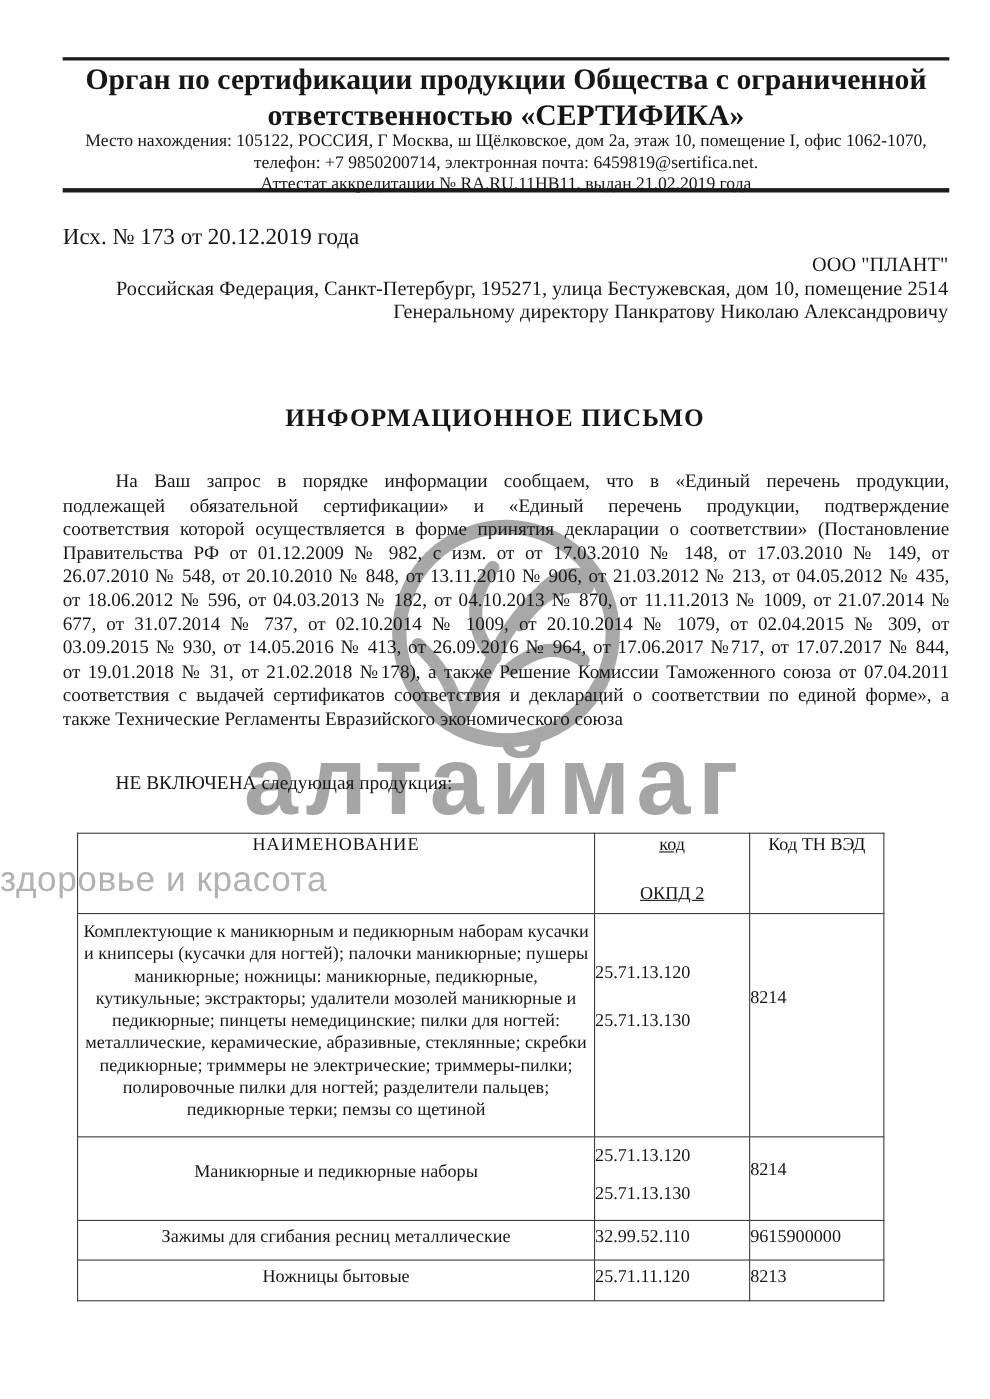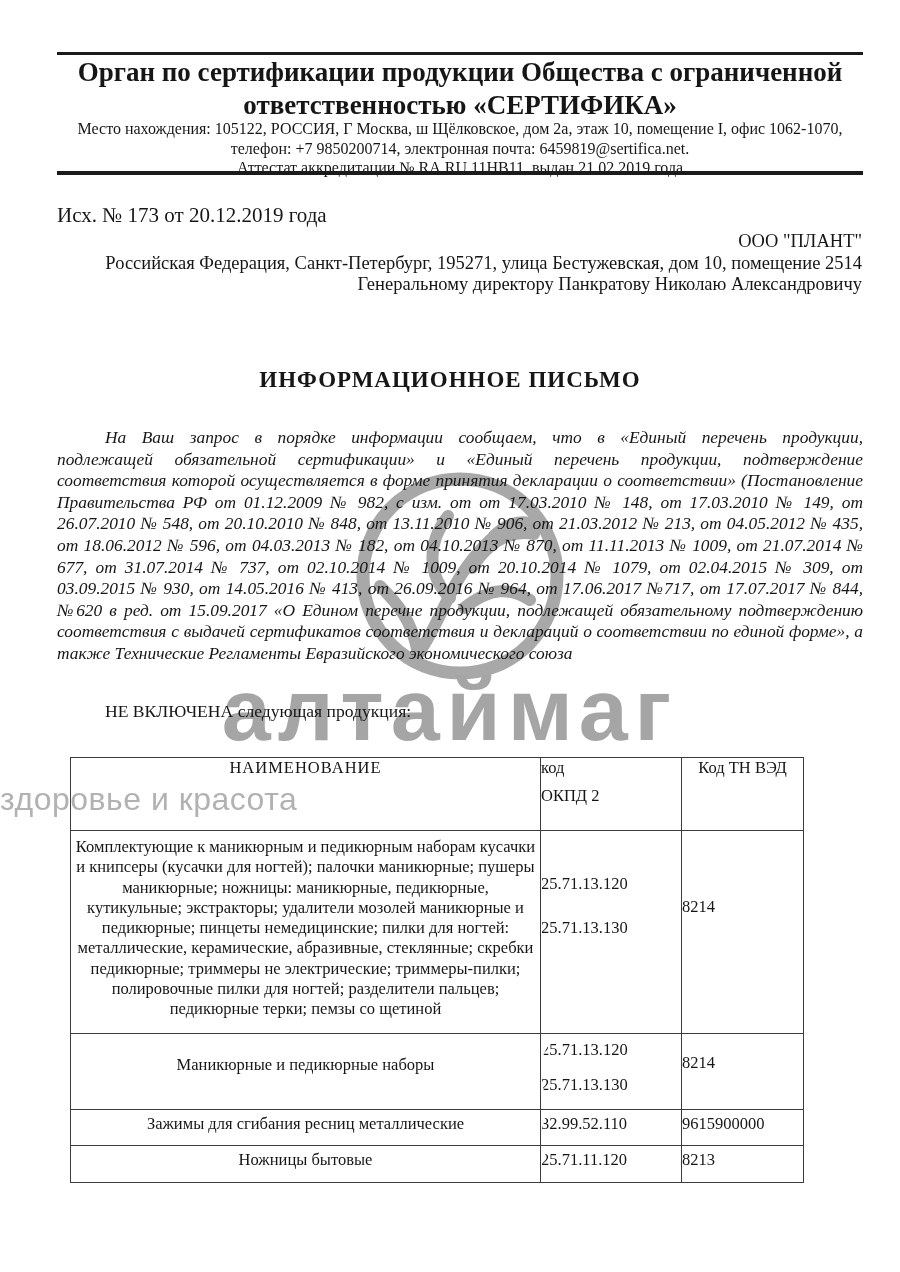--- a/index.html
+++ b/index.html
@@ -46,45 +46,45 @@
   }
 
   
   .doc-title{
     position:absolute;left:0;top:367px;width:900px;text-align:center;
     font-weight:bold;font-size:23px;letter-spacing:1px;
   }
 
   
   .body-par{position:absolute;left:57px;top:427px;width:806px;font-size:17.4px;line-height:21.6px;}
-  .body-line{text-align:justify;text-align-last:justify;white-space:normal;font-style:italic;}
+  .body-line{text-align:justify;text-align-last:justify;white-space:normal;}
   .body-line.first{text-indent:48px;}
   .body-line.last{text-align-last:left;}
   .not-included{position:absolute;left:105px;top:701px;font-size:17.6px;}
 
   
   table.products{
     position:absolute;left:70px;top:757px;width:733px;
     border-collapse:collapse;table-layout:fixed;
     font-size:16.5px;line-height:20.3px;color:#161616;
   }
   .products td,.products th{border:1.6px solid #3c3c3c;vertical-align:top;padding:0;font-weight:normal;overflow:hidden;}
   .products tr.hdr{height:73px;padding-left:16px;}
   .products tr.r0{height:203px;}
   .products tr.r1{height:76px;}
   .products tr.r2{height:36px;}
   .products tr.r3{height:37px;}
 
   .th-name{font-weight:bold;text-align:center;padding-top:18px;letter-spacing:1px;}
-  .th-code{text-align:left;padding:5px 2px 0 3px;}
-  .th-code .l2{margin-top:8px;}
+  .th-code{text-align:center;padding:5px 2px 0 3px;text-decoration:underline;}
+  .th-code .l2{margin-top:24px;}
   .th-tnved{text-align:center;padding-top:23px;}
 
   .c-name{text-align:center;}
-  .c-code{text-align:left;padding-left:3px;border-radius:30px;}
+  .c-code{text-align:left;padding-left:3px;}
   .c-tnved{text-align:left;padding-left:7px;}
 
   tr.r0 .c-name{padding-top:6px;}
   tr.r0 .c-code{padding-top:43px;}
   tr.r0 .code2{margin-top:24px;}
   tr.r0 .c-tnved{padding-top:66px;}
 
   tr.r1 .c-name{padding-top:21px;}
   tr.r1 .c-code{padding-top:6px;}
   tr.r1 .code2{margin-top:15px;}
@@ -144,21 +144,21 @@
 
     <div class="body-par" id="bodyPar">
         <div class="body-line first">На Ваш запрос в порядке информации сообщаем, что в «Единый перечень продукции,</div>
         <div class="body-line">подлежащей обязательной сертификации» и «Единый перечень продукции, подтверждение</div>
         <div class="body-line">соответствия которой осуществляется в форме принятия декларации о соответствии» (Постановление</div>
         <div class="body-line">Правительства РФ от 01.12.2009 № 982, с изм. от от 17.03.2010 № 148, от 17.03.2010 № 149, от</div>
         <div class="body-line">26.07.2010 № 548, от 20.10.2010 № 848, от 13.11.2010 № 906, от 21.03.2012 № 213, от 04.05.2012 № 435,</div>
         <div class="body-line">от 18.06.2012 № 596, от 04.03.2013 № 182, от 04.10.2013 № 870, от 11.11.2013 № 1009, от 21.07.2014 №</div>
         <div class="body-line">677, от 31.07.2014 № 737, от 02.10.2014 № 1009, от 20.10.2014 № 1079, от 02.04.2015 № 309, от</div>
         <div class="body-line">03.09.2015 № 930, от 14.05.2016 № 413, от 26.09.2016 № 964, от 17.06.2017 №717, от 17.07.2017 № 844,</div>
-        <div class="body-line">№620 в ред. от 15.09.2017 «О Едином перечне продукции, подлежащей обязательному подтверждению</div>
+        <div class="body-line">от 19.01.2018 № 31, от 21.02.2018 №178), а также Решение Комиссии Таможенного союза от 07.04.2011</div>
         <div class="body-line">соответствия с выдачей сертификатов соответствия и деклараций о соответствии по единой форме», а</div>
         <div class="body-line last">также Технические Регламенты Евразийского экономического союза</div>
       </div>
 
     <div class="not-included">НЕ ВКЛЮЧЕНА следующая продукция:</div>
 
     <table class="products">
       <colgroup>
         <col style="width:470px">
           <col style="width:141px">

